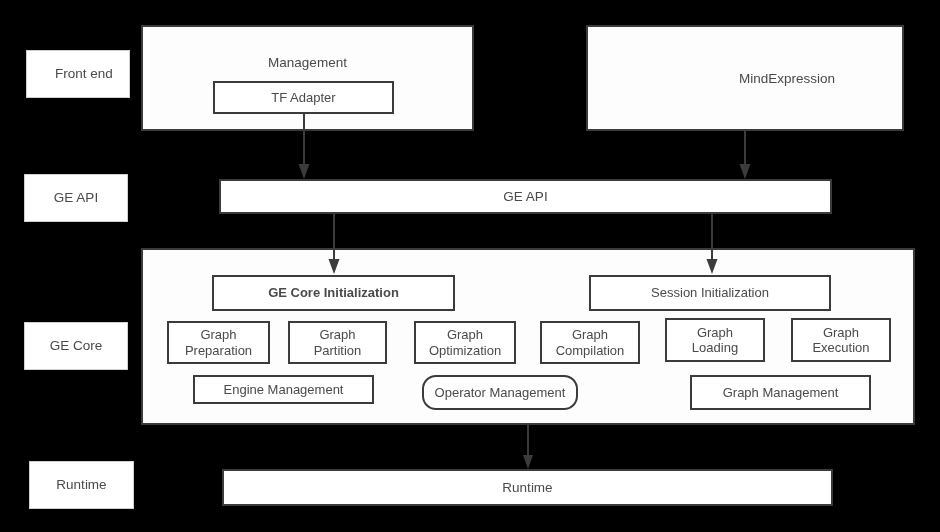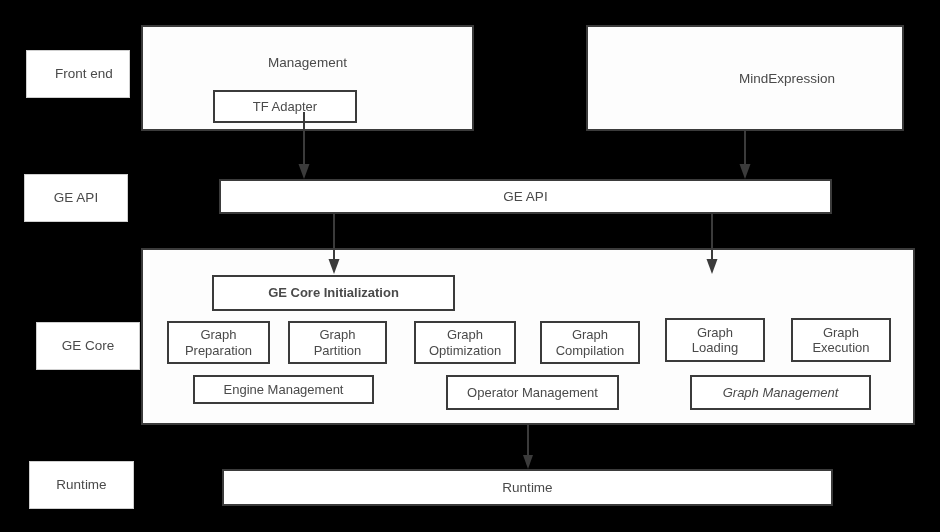--- a/index.html
+++ b/index.html
@@ -60,37 +60,38 @@
 </style>
 </head>
 <body>
 
 <div id="canvas">
 
   <div class="box layer-label" style="left:26px; top:50px; width:104px; height:48px;padding-left:12px;">Front end</div>
 
   <div class="box layer-label" style="left:24px; top:174px; width:104px; height:48px;">GE API</div>
 
-  <div class="box layer-label" style="left:36px; top:322px; width:104px; height:48px;">GE Core</div>
+  <div class="box layer-label" style="left:24px; top:322px; width:104px; height:48px;">GE Core</div>
 
   <div class="box layer-label" style="left:29px; top:461px; width:105px; height:48px;">Runtime</div>
 
   <div class="group-box" style="left:141px; top:25px; width:333px; height:106px;"></div>
   <div class="group-title" style="left:141px; top:55px; width:333px;">Management</div>
-  <div class="box inner-box" style="left:213px; top:81px; width:144px; height:33px;margin-top:9px;">TF Adapter</div>
+  <div class="box inner-box" style="left:213px; top:81px; width:181px; height:33px;">TF Adapter</div>
 
   <div class="group-box" style="left:586px; top:25px; width:318px; height:106px;"></div>
   <div class="group-title" style="left:586px; top:71px; width:318px;padding-left:42px;">MindExpression</div>
 
   <div class="box wide-bar" style="left:219px; top:179px; width:613px; height:35px;">GE API</div>
 
   <div class="group-box" style="left:141px; top:248px; width:774px; height:177px;"></div>
 
   <div class="box inner-box" style="left:212px; top:275px; width:243px; height:36px;font-weight:bold;">GE Core Initialization</div>
 
+  <div class="box inner-box" style="left:589px; top:275px; width:242px; height:36px;">Session Initialization</div>
 
   <div class="box inner-box" style="left:167px; top:321px; width:103px; height:43px;">Graph
 Preparation</div>
 
   <div class="box inner-box" style="left:288px; top:321px; width:99px; height:43px;">Graph
 Partition</div>
 
   <div class="box inner-box" style="left:414px; top:321px; width:102px; height:43px;">Graph
 Optimization</div>
 
@@ -98,23 +99,23 @@
 Compilation</div>
 
   <div class="box inner-box" style="left:665px; top:318px; width:100px; height:44px;">Graph
 Loading</div>
 
   <div class="box inner-box" style="left:791px; top:318px; width:100px; height:44px;">Graph
 Execution</div>
 
   <div class="box inner-box" style="left:193px; top:375px; width:181px; height:29px;">Engine Management</div>
 
-  <div class="box inner-box" style="left:446px; top:375px; width:173px; height:35px;">Operator Management</div>
+  <div class="box inner-box" style="left:422px; top:375px; width:156px; height:35px;border-radius:14px;">Operator Management</div>
 
-  <div class="box inner-box" style="left:690px; top:375px; width:181px; height:35px;font-style:italic;">Graph Management</div>
+  <div class="box inner-box" style="left:690px; top:375px; width:181px; height:35px;">Graph Management</div>
 
   <div class="box wide-bar" style="left:222px; top:469px; width:611px; height:37px;">Runtime</div>
 
   <div class="arrow" style="left:296px; top:112px; width:16px; height:68px;">
     <svg width="16" height="68" viewBox="0 0 16 68">
       <line x1="8" y1="0" x2="8" y2="58" stroke="#3b3b3b" stroke-width="2"></line>
       <polygon points="8,67 2.5,52 13.5,52" fill="#3b3b3b"></polygon>
     </svg>
   </div>
 

